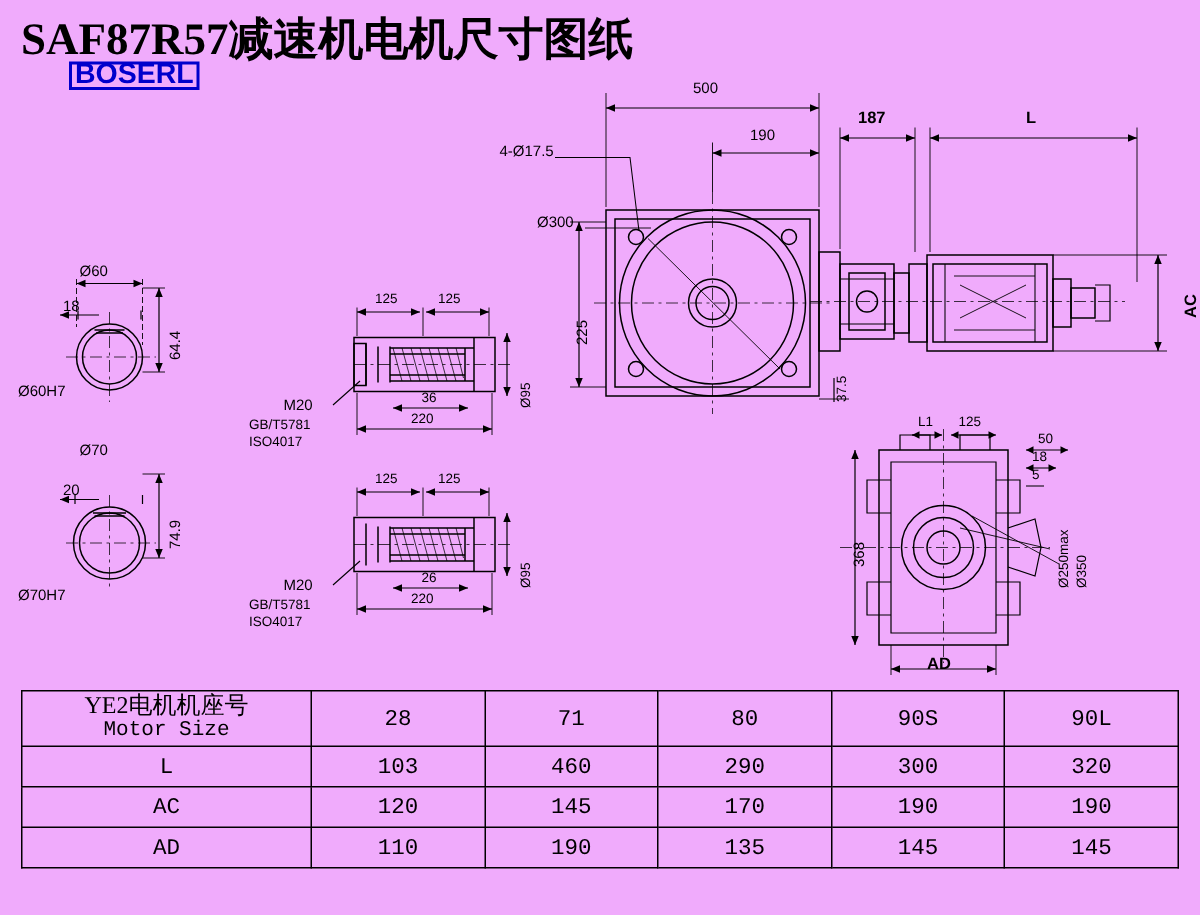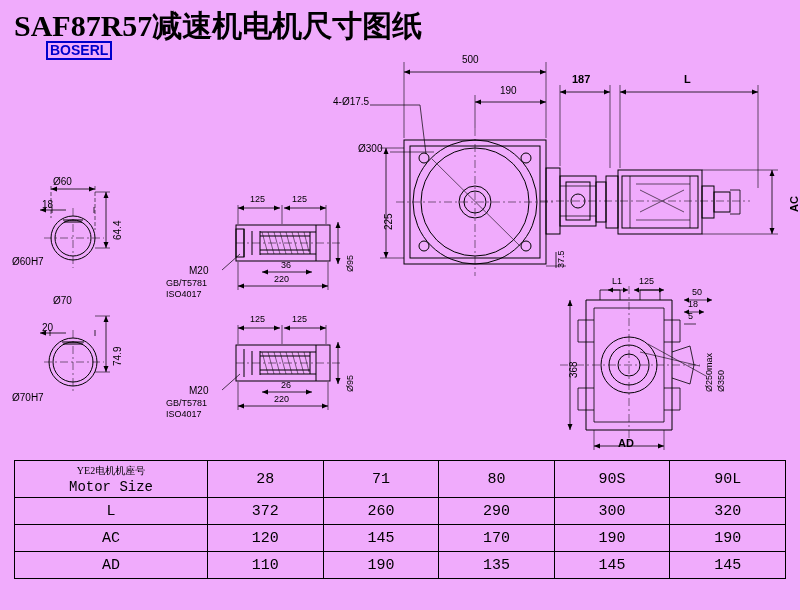--- a/index.html
+++ b/index.html
@@ -27,21 +27,21 @@
     white-space: nowrap;
   }
   #logo {
     position: absolute;
     left: 46px;
     top: 41px;
     border: 2px solid #0000cc;
     color: #0000cc;
     font-family: "Liberation Sans", sans-serif;
     font-weight: bold;
-    font-size: 14px;
+    font-size: 19px;
     padding: 0px 2px 1px 2px;
     line-height: 14px;
   }
   .lbl {
     position: absolute;
     font-family: "Liberation Sans", sans-serif;
     font-size: 10px;
     white-space: nowrap;
     color: #000;
   }
@@ -70,21 +70,21 @@
   }
   #spec-table td.head-cell {
     width: 192px;
     font-family: "Liberation Serif", serif;
     font-size: 15px;
     line-height: 16px;
     padding: 2px 0;
   }
   #spec-table td.head-cell .cn {
     font-family: "Liberation Serif", serif;
-    font-size: 10px;
+    font-size: 16px;
     display: block;
   }
   #spec-table td.head-cell .en {
     font-family: "Liberation Mono", monospace;
     font-size: 14px;
     display: block;
   }
   #spec-table td.rowlabel {
     font-family: "Liberation Mono", monospace;
     font-size: 15px;
@@ -374,22 +374,22 @@
           <span class="en">Motor Size</span>
         </td>
         <td>28</td>
         <td>71</td>
         <td>80</td>
         <td>90S</td>
         <td>90L</td>
       </tr>
       <tr>
         <td class="rowlabel">L</td>
-        <td>372</td>
-        <td>260</td>
+        <td>103</td>
+        <td>460</td>
         <td>290</td>
         <td>300</td>
         <td>320</td>
       </tr>
       <tr>
         <td class="rowlabel">AC</td>
         <td>120</td>
         <td>145</td>
         <td>170</td>
         <td>190</td>

